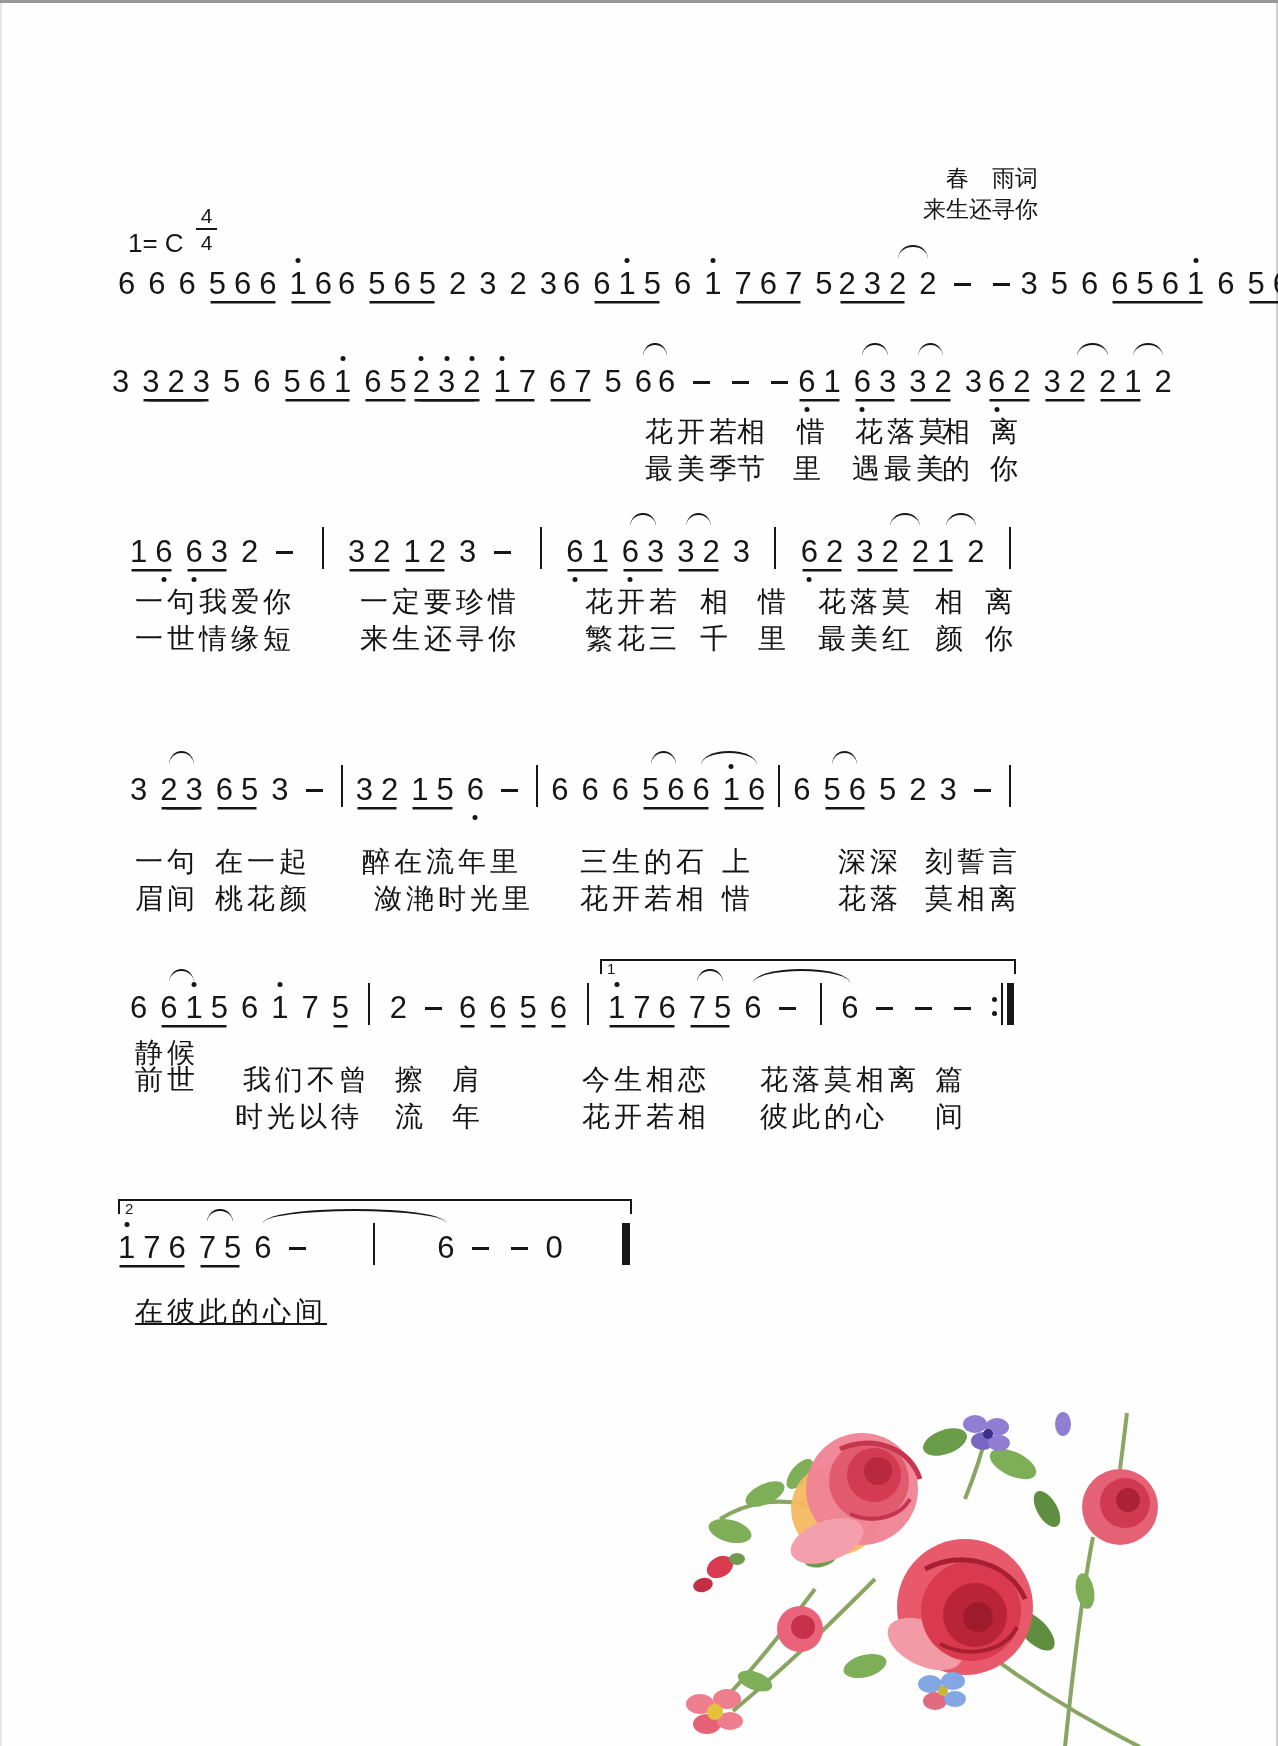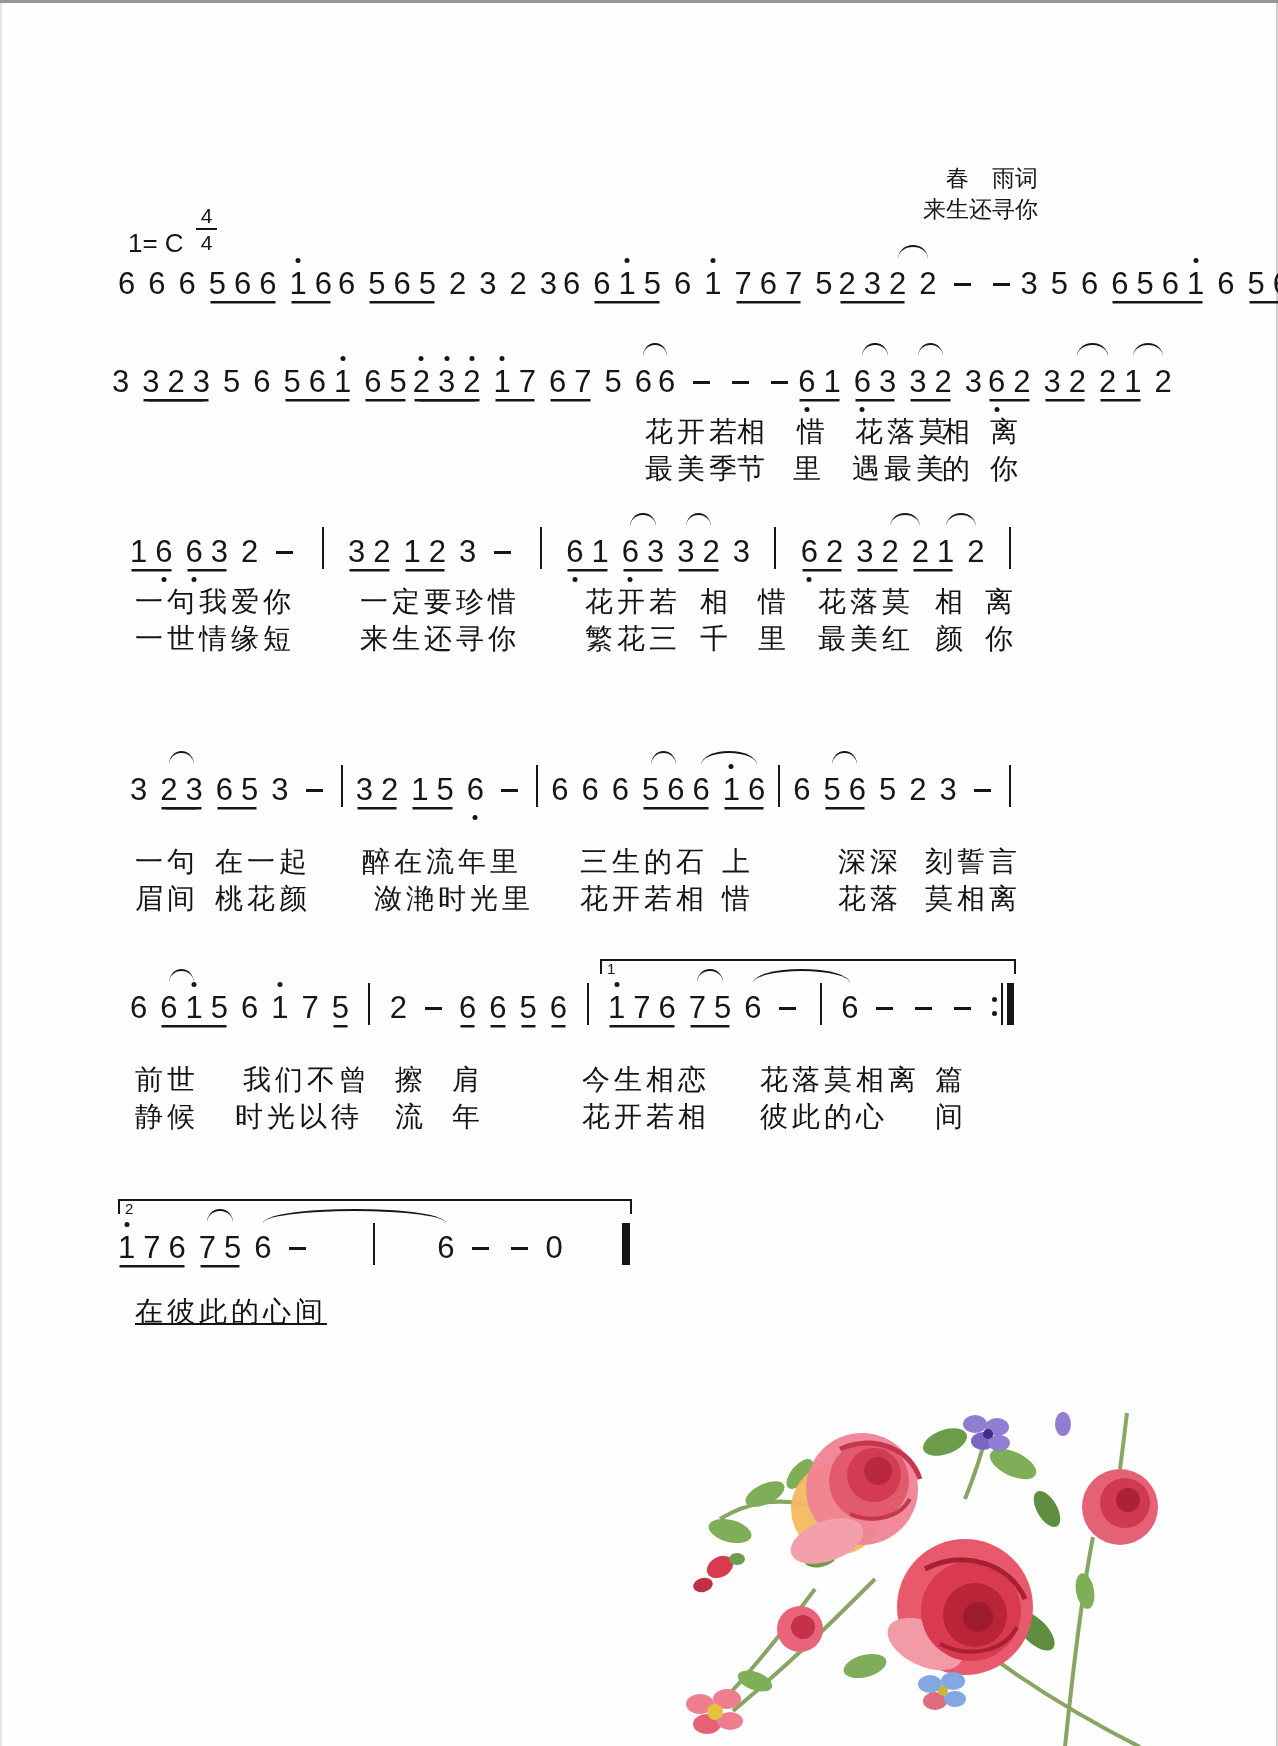--- a/index.html
+++ b/index.html
@@ -614,21 +614,21 @@
           <span class="vlabel">1</span>
         </div>
       </div>
       <span class="lyric" style="left: 135px; top: 1058px;">前世</span>
       <span class="lyric" style="left: 243px; top: 1058px;">我们不曾</span>
       <span class="lyric" style="left: 395px; top: 1058px;">擦</span>
       <span class="lyric" style="left: 452px; top: 1058px;">肩</span>
       <span class="lyric" style="left: 582px; top: 1058px; font-family: Liberation Serif, serif;">今生相恋</span>
       <span class="lyric" style="left: 760px; top: 1058px;">花落莫相离</span>
       <span class="lyric" style="left: 935px; top: 1058px;">篇</span>
-      <span class="lyric" style="left: 135px; top: 1095px;">静候</span>
+      <span class="lyric" style="left: 135px; top: 1031px;">静候</span>
       <span class="lyric" style="left: 235px; top: 1095px;">时光以待</span>
       <span class="lyric" style="left: 395px; top: 1095px;">流</span>
       <span class="lyric" style="left: 452px; top: 1095px;">年</span>
       <span class="lyric" style="left: 582px; top: 1095px;">花开若相</span>
       <span class="lyric" style="left: 760px; top: 1095px;">彼此的心</span>
       <span class="lyric" style="left: 935px; top: 1095px;">间</span>
       <div class="system" style="left: 118px; top: 1216px; width: 512px;">
         <div class="mrow">
           <div class="measure">
             <span class="grp u1">

